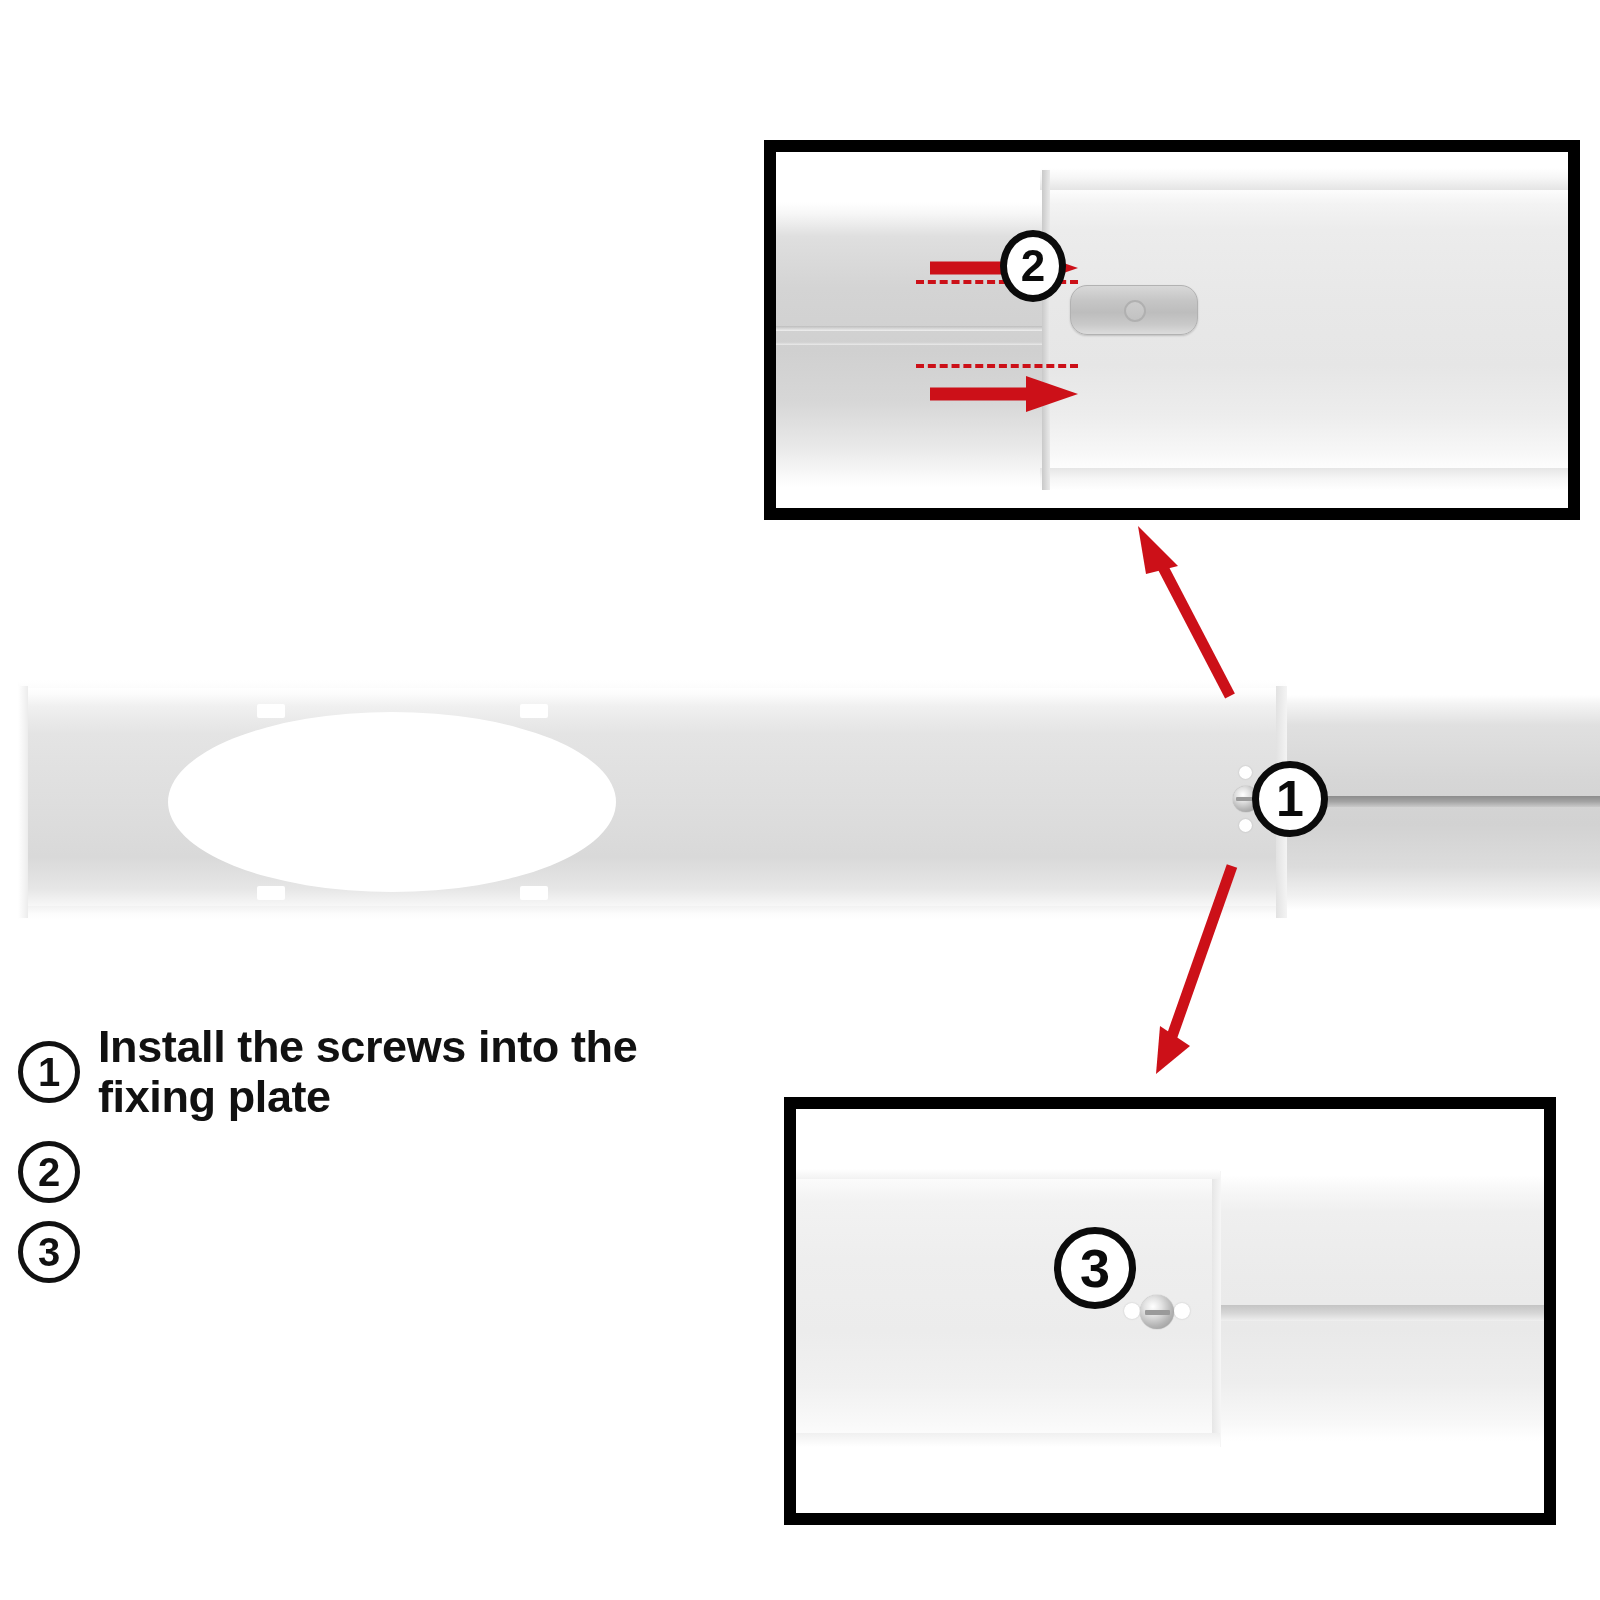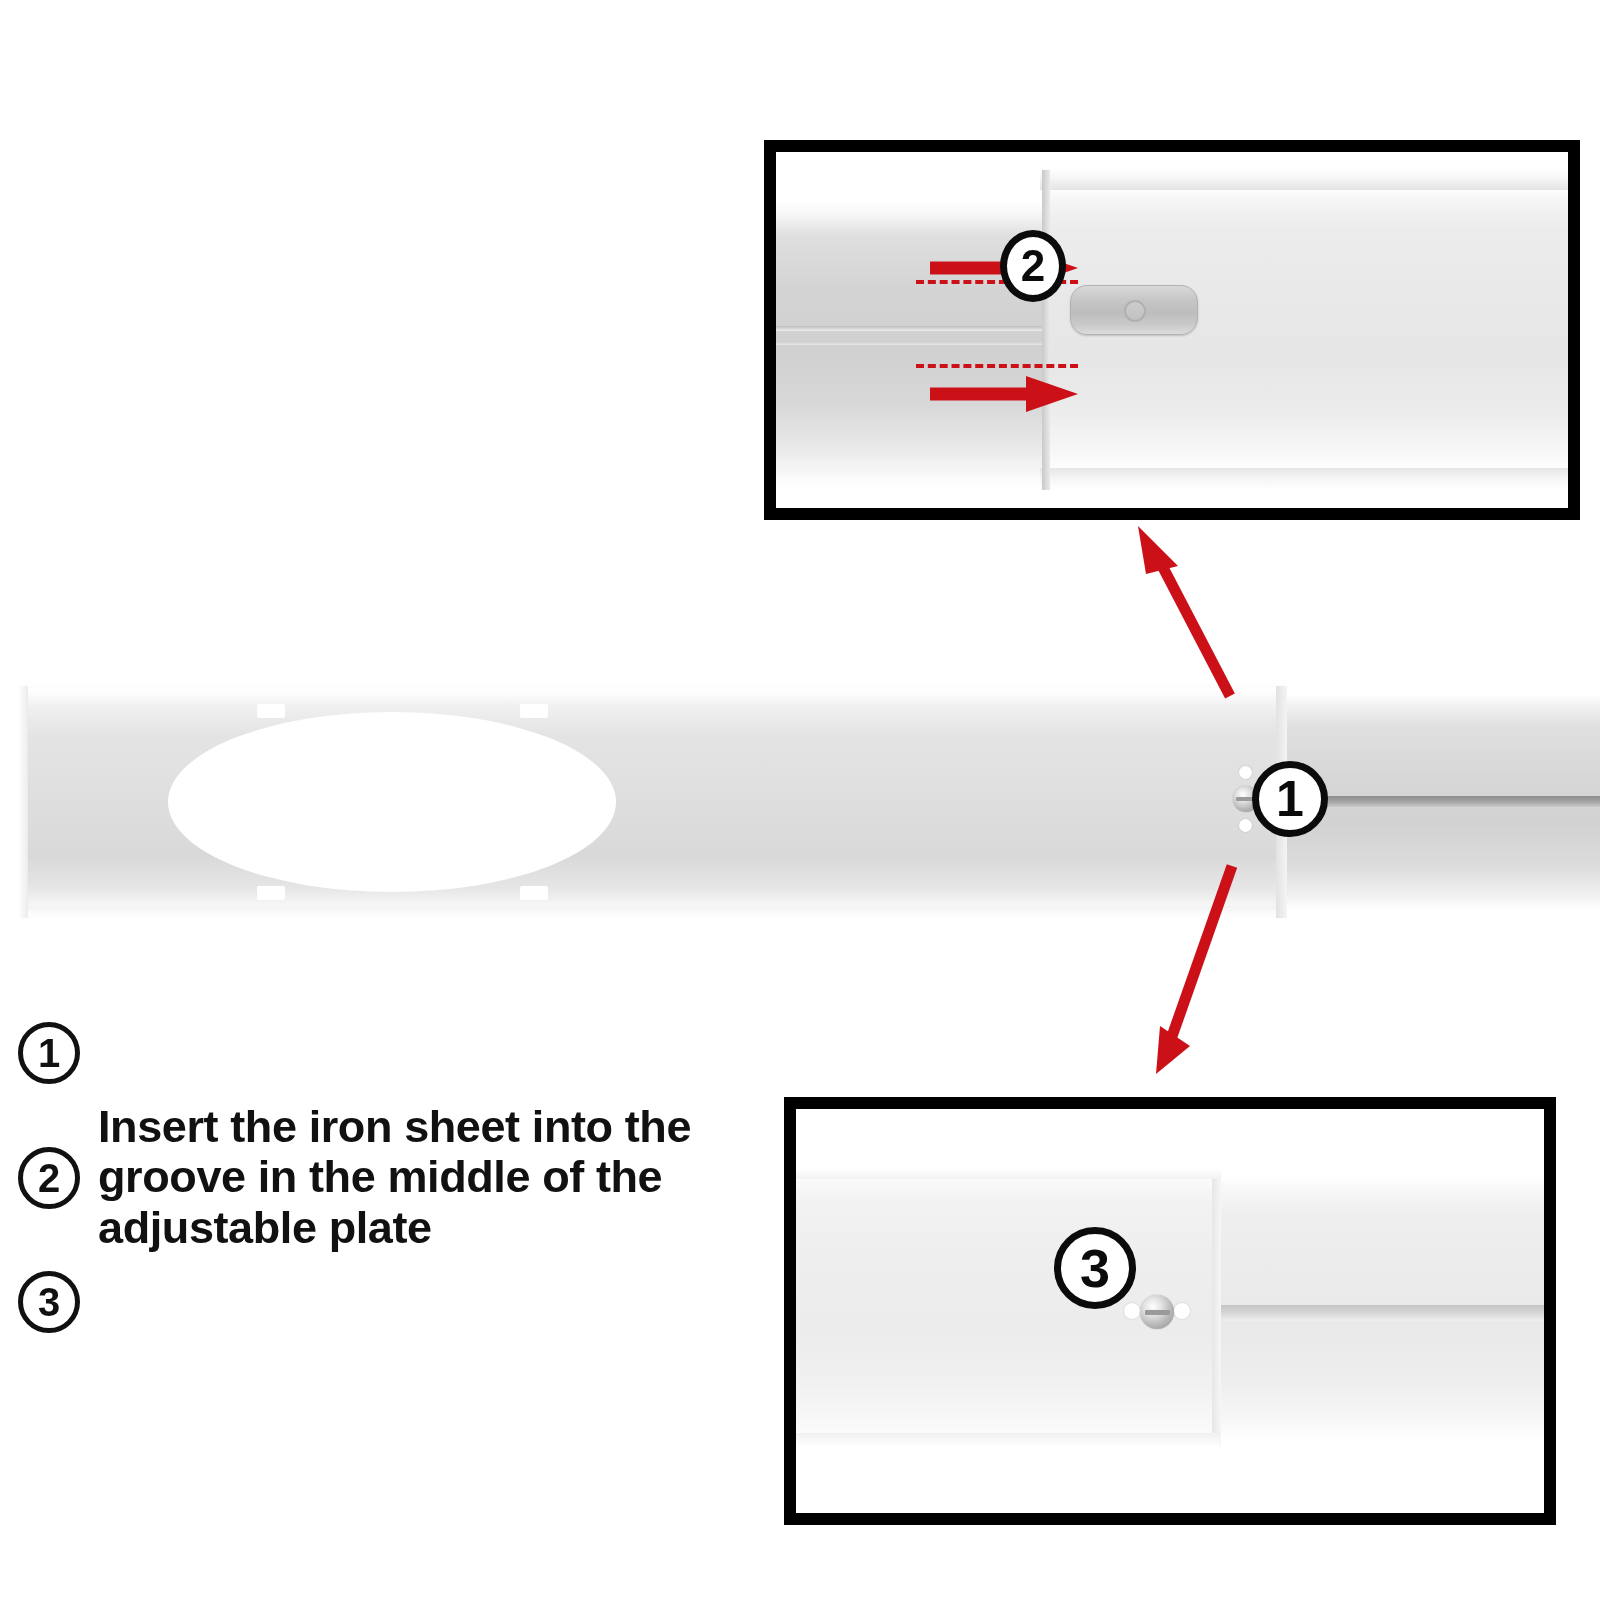--- a/index.html
+++ b/index.html
@@ -362,24 +362,24 @@
 
     <div class="badge" style="left:258px; top:118px; width:82px; height:82px; font-size:54px;">3</div>
 
   </div>
 </div>
 
 <div id="instructions">
 
   <div class="step-row">
     <div class="step-badge">1</div>
+    <div class="step-text">Install the screws into the fixing plate</div>
   </div>
 
   <div class="step-row">
     <div class="step-badge">2</div>
-    <div class="step-text">Insert the iron sheet into the groove in the middle of the adjustable plate</div>
   </div>
 
   <div class="step-row">
     <div class="step-badge">3</div>
   </div>
 
 </div>
 
 </body></html>

